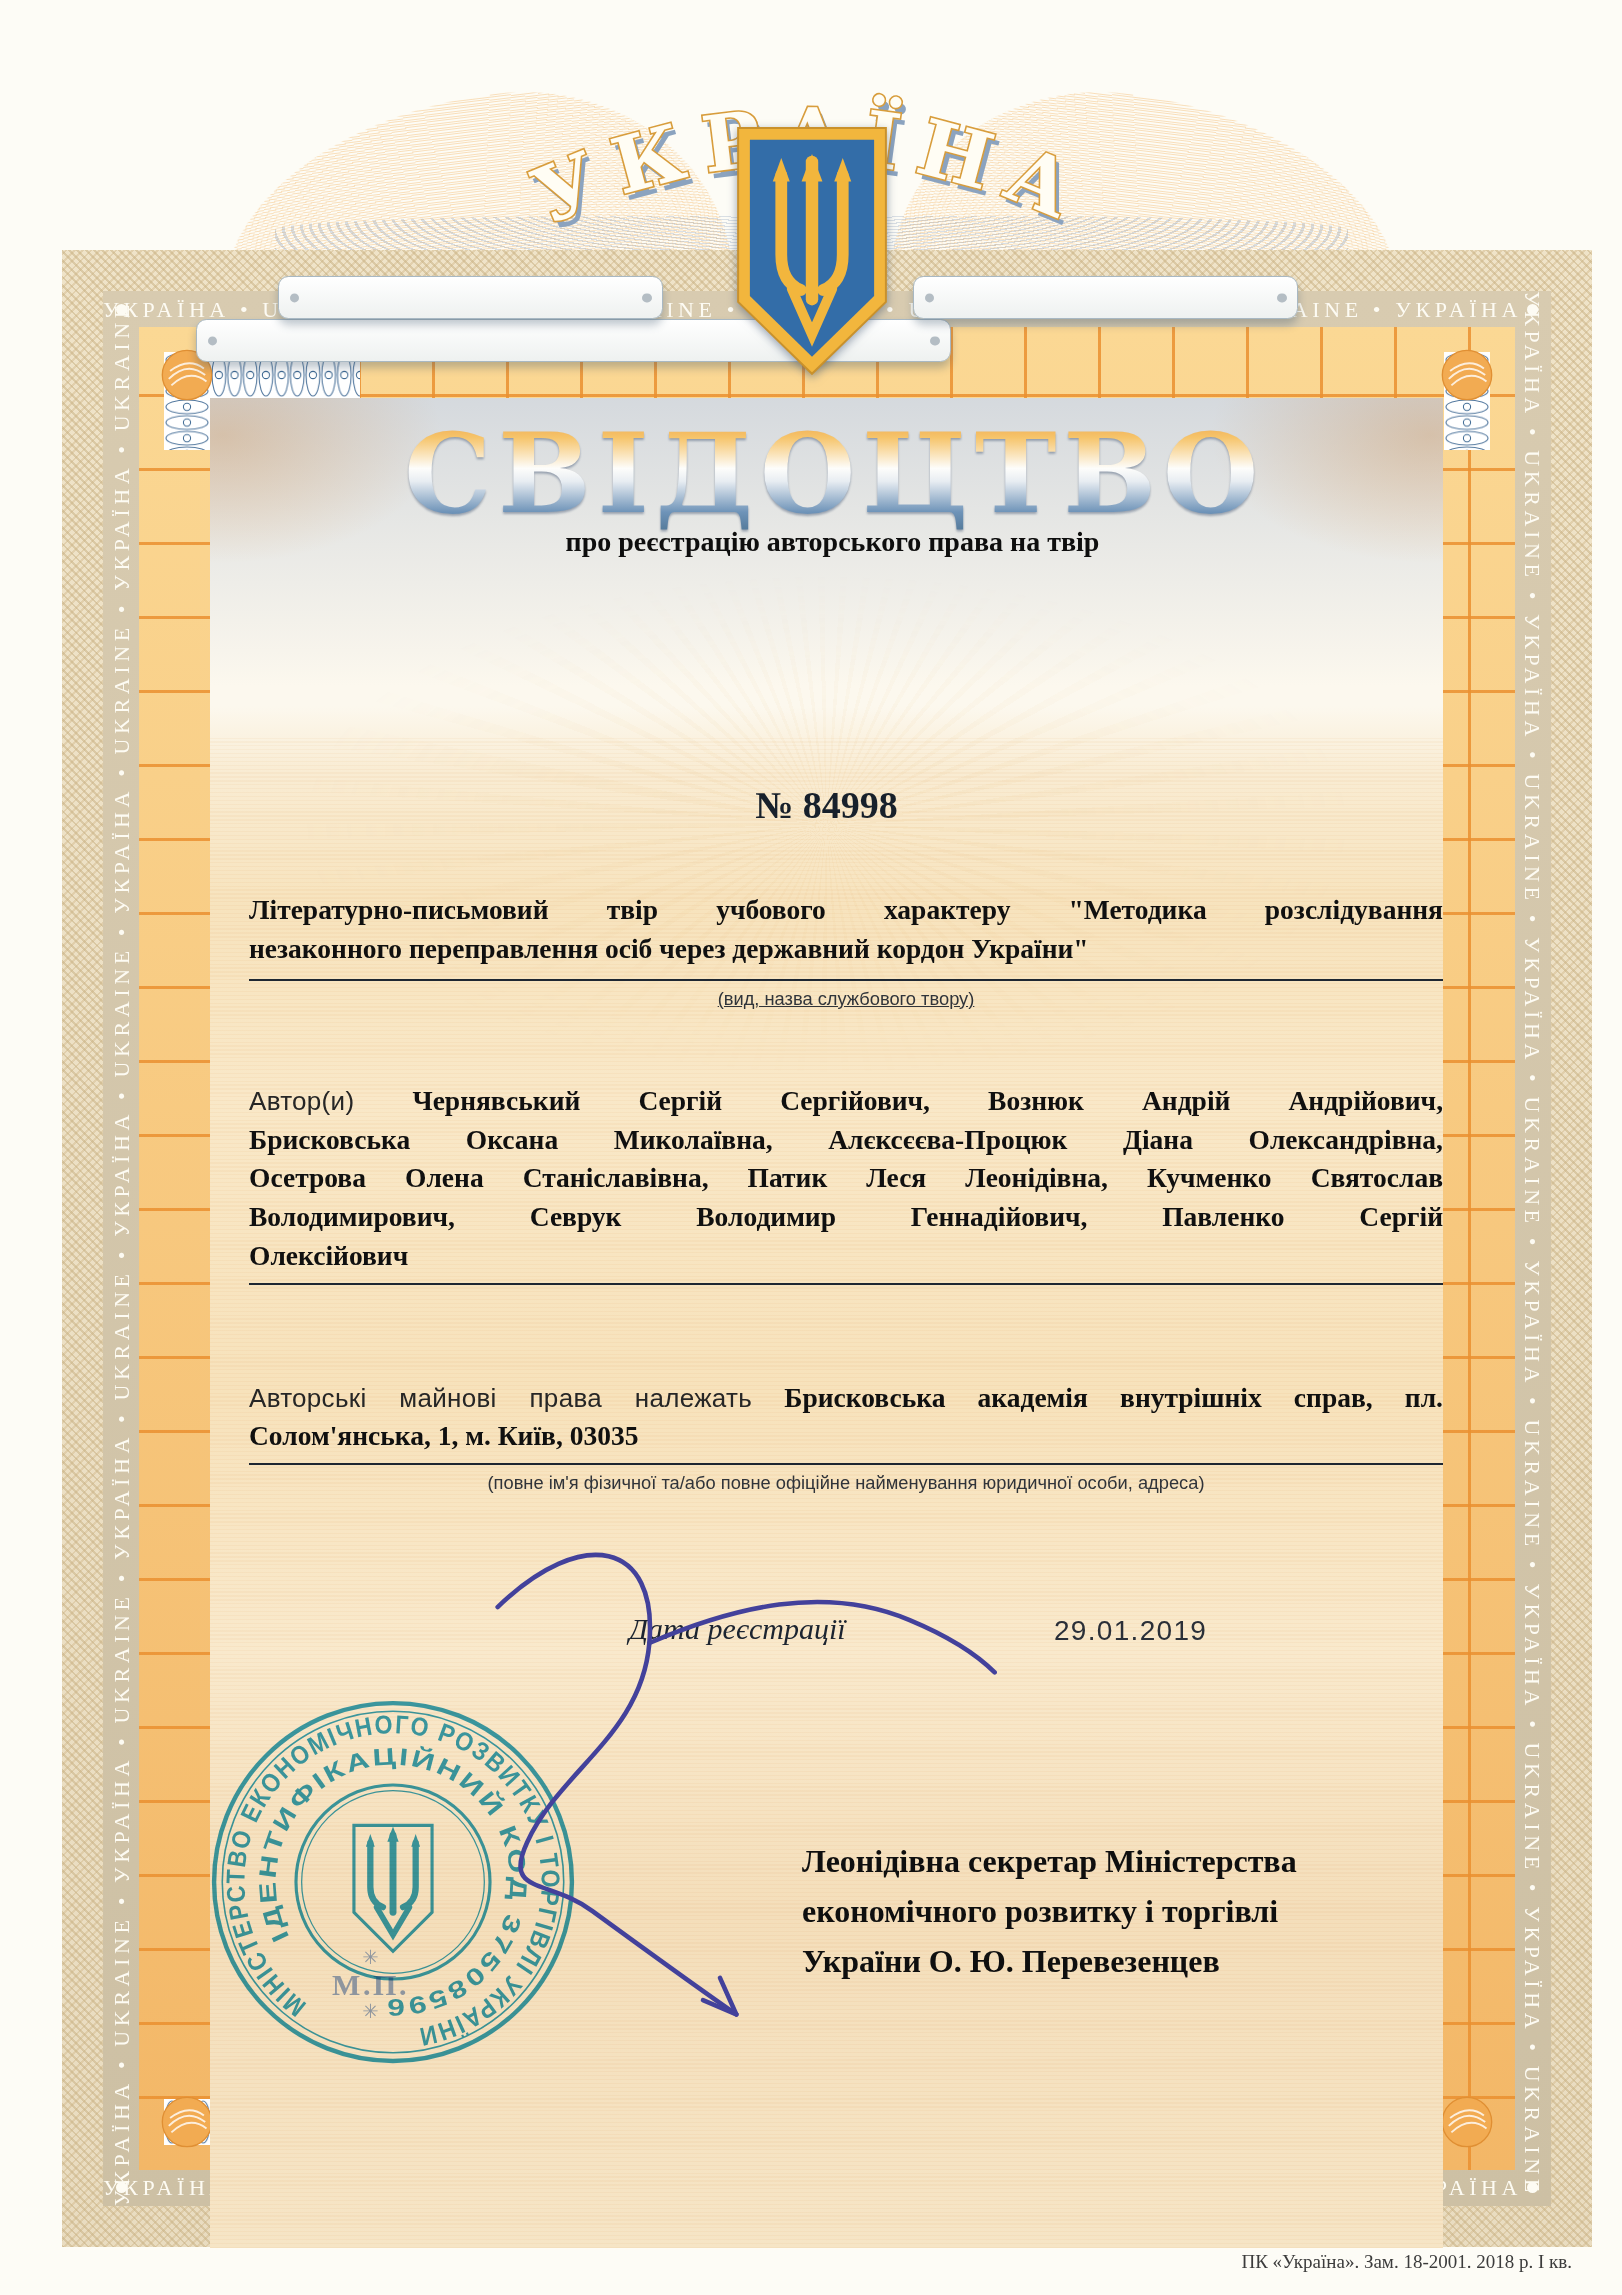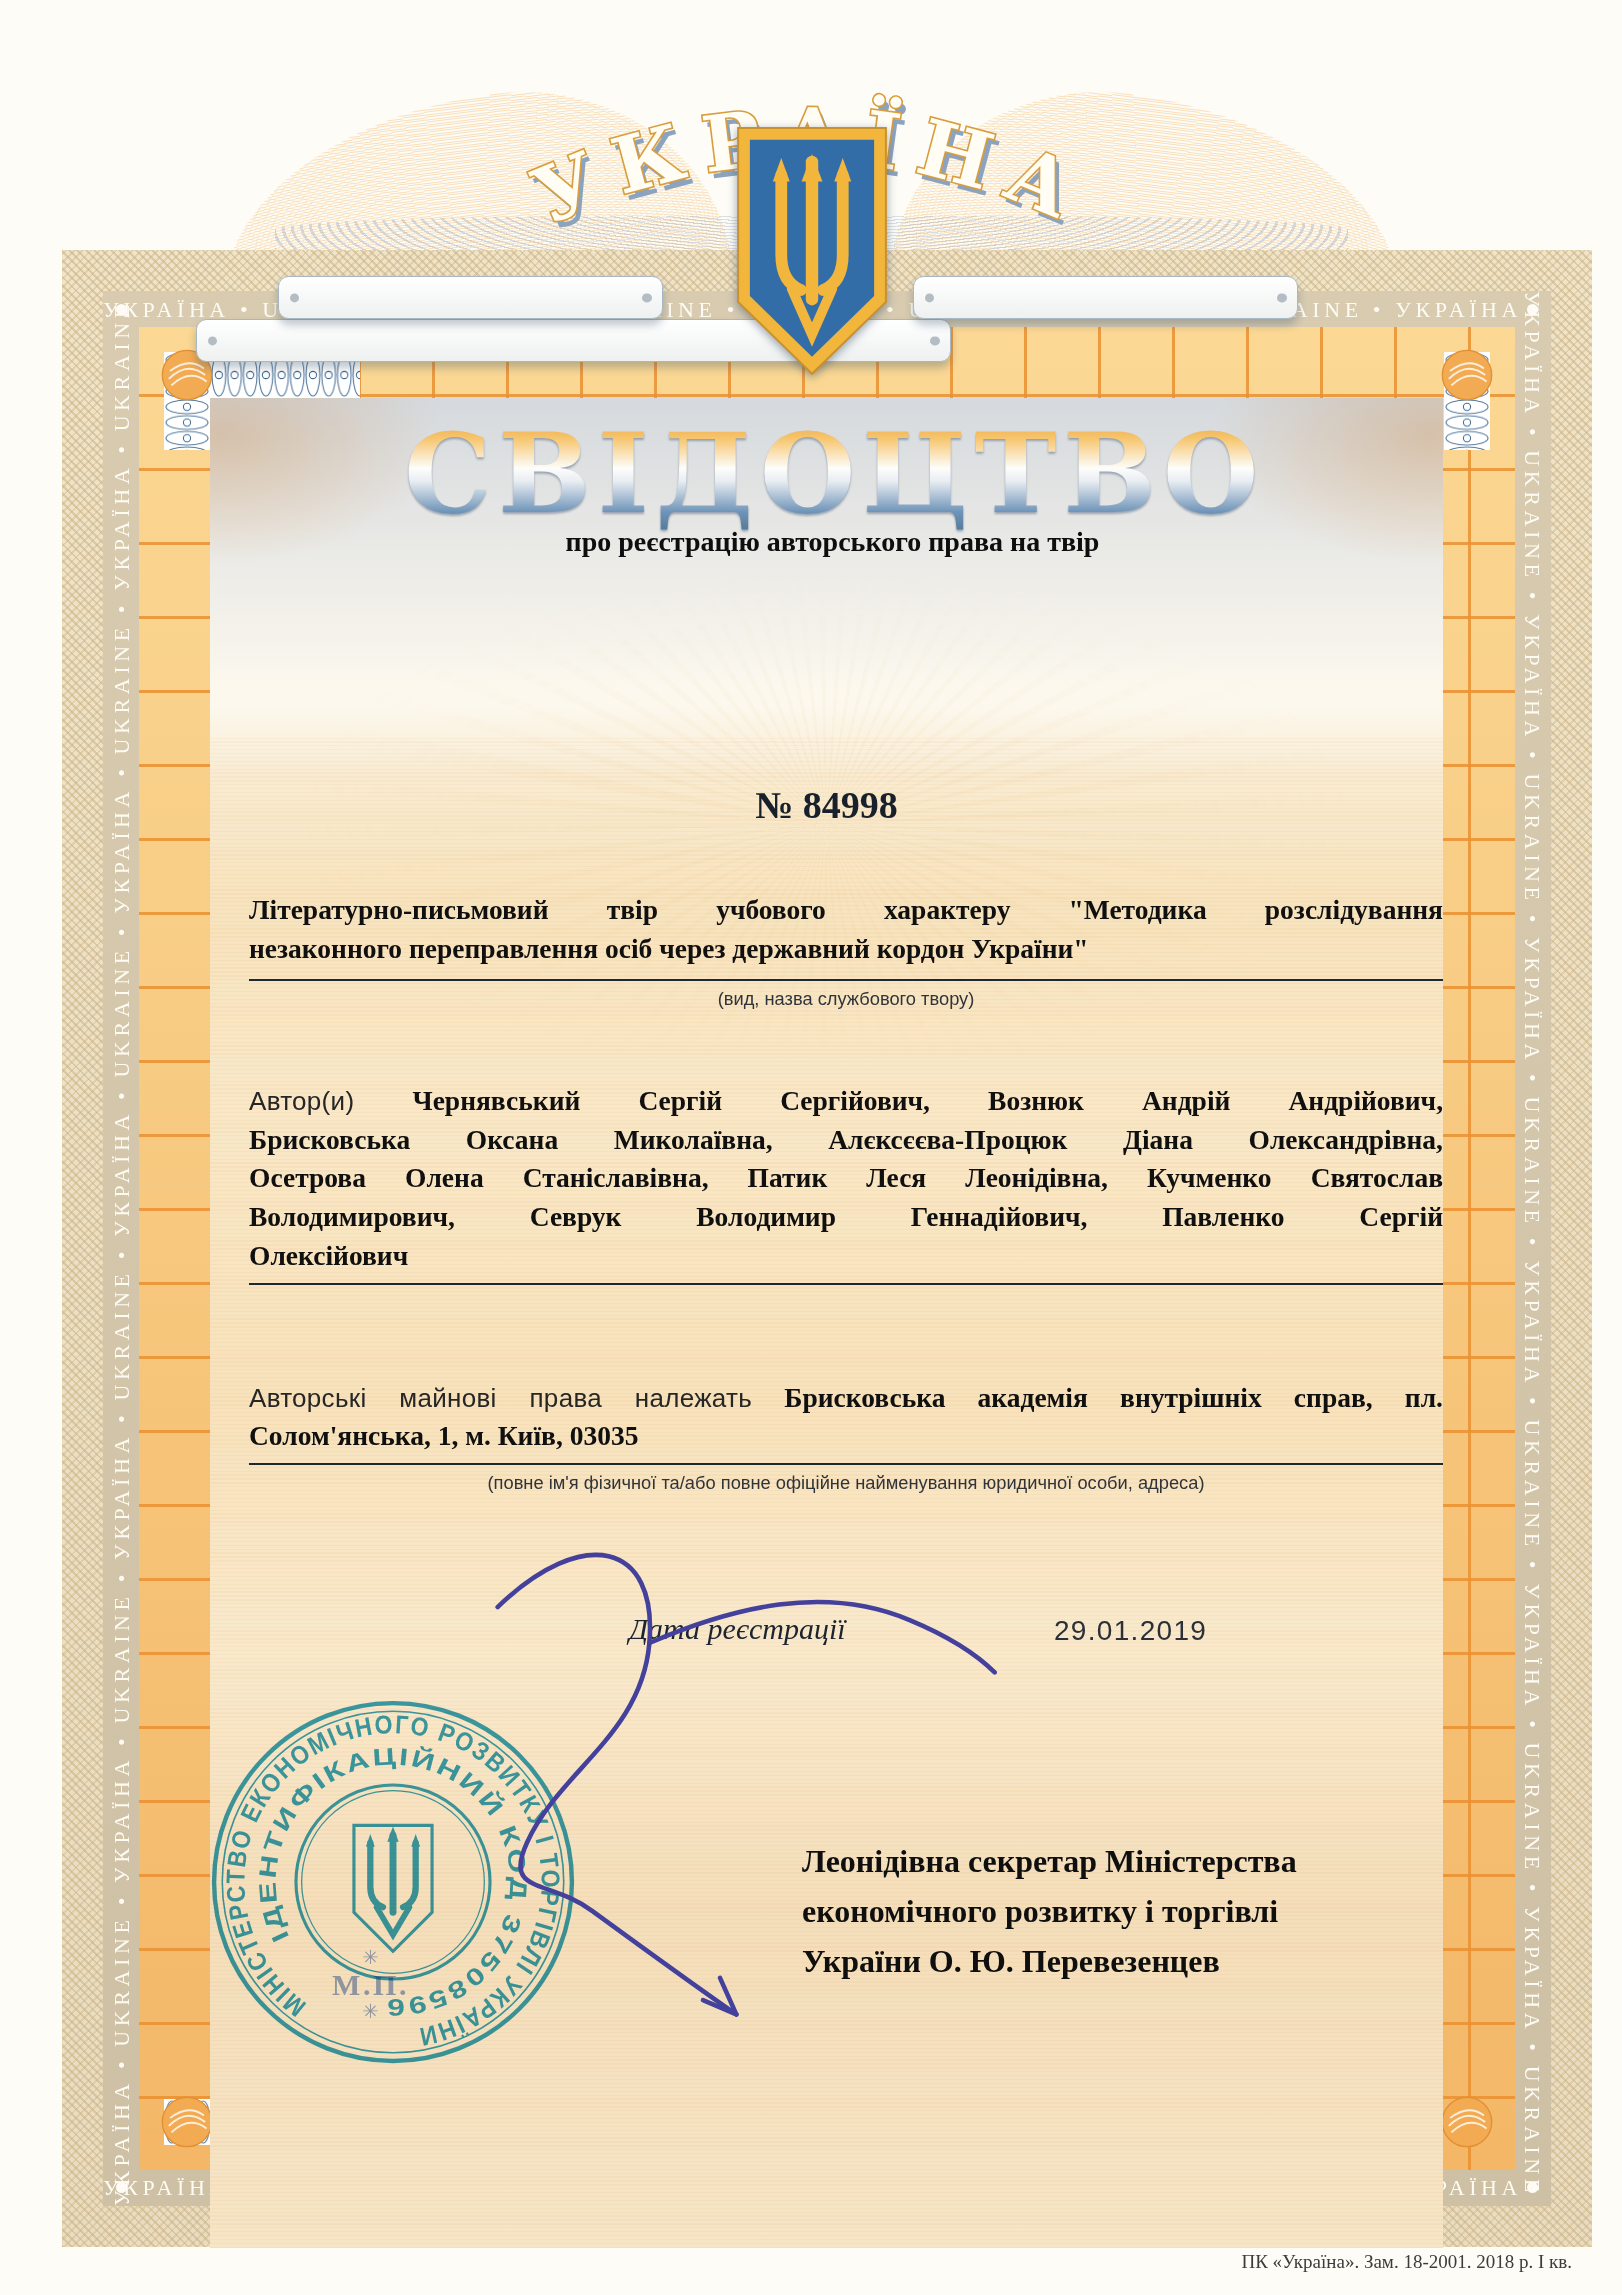--- a/index.html
+++ b/index.html
@@ -208,21 +208,21 @@
     <div class="rays"></div>
     <div class="hatch"></div>
 
     <div class="headline">СВІДОЦТВО</div>
     <div class="subtitle">про реєстрацію авторського права на твір</div>
     <div class="cert-number">№ 84998</div>
 
     <div class="fieldline" style="top:492px;">Літературно-письмовий твір учбового характеру "Методика розслідування</div>
     <div class="fieldline plain" style="top:531px;">незаконного переправлення осіб через державний кордон України"</div>
     <div class="rule" style="top:581px;"></div>
-    <div class="fcaption" style="top:590px;">(вид, назва службового твору)</div>
+    <div class="fcaption" style="top:590px;text-decoration:underline;">(вид, назва службового твору)</div>
 
     <div class="fieldline" style="top:683px;"><span class="flabel">Автор(и)</span> <span>Чернявський Сергій Сергійович, Вознюк Андрій Андрійович,</span></div>
     <div class="fieldline" style="top:722px;">Брисковська Оксана Миколаївна, Алєксєєва-Процюк Діана Олександрівна,</div>
     <div class="fieldline" style="top:760px;">Осетрова Олена Станіславівна, Патик Леся Леонідівна, Кучменко Святослав</div>
     <div class="fieldline" style="top:799px;">Володимирович, Севрук Володимир Геннадійович, Павленко Сергій</div>
     <div class="fieldline plain" style="top:838px;">Олексійович</div>
     <div class="rule" style="top:885px;"></div>
 
     <div class="fieldline" style="top:980px;"><span class="flabel">Авторські майнові права належать</span> <span>Брисковська академія внутрішніх справ, пл.</span></div>
     <div class="fieldline plain" style="top:1018px;">Солом'янська, 1, м. Київ, 03035</div>

